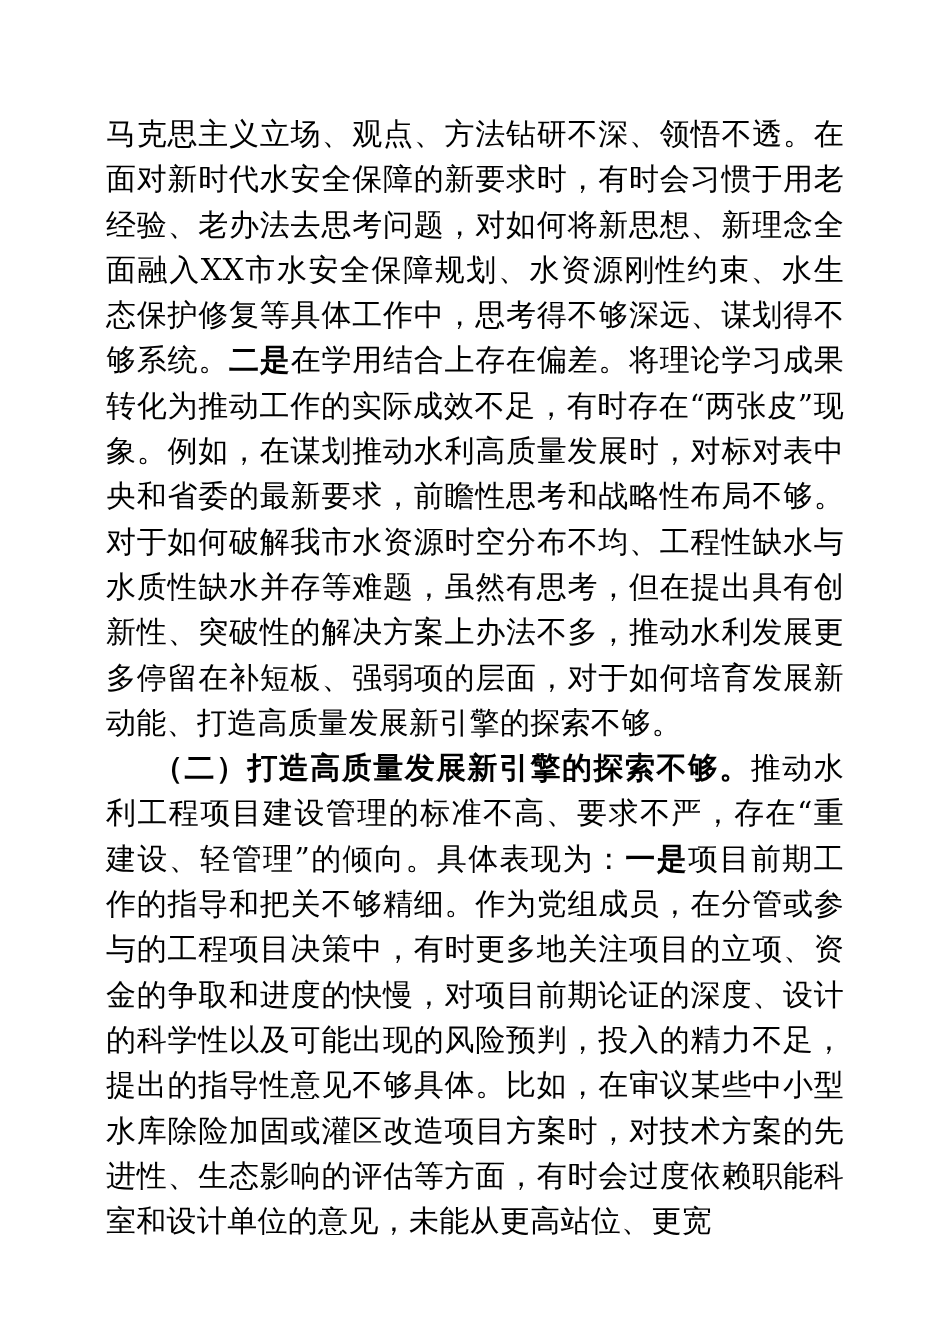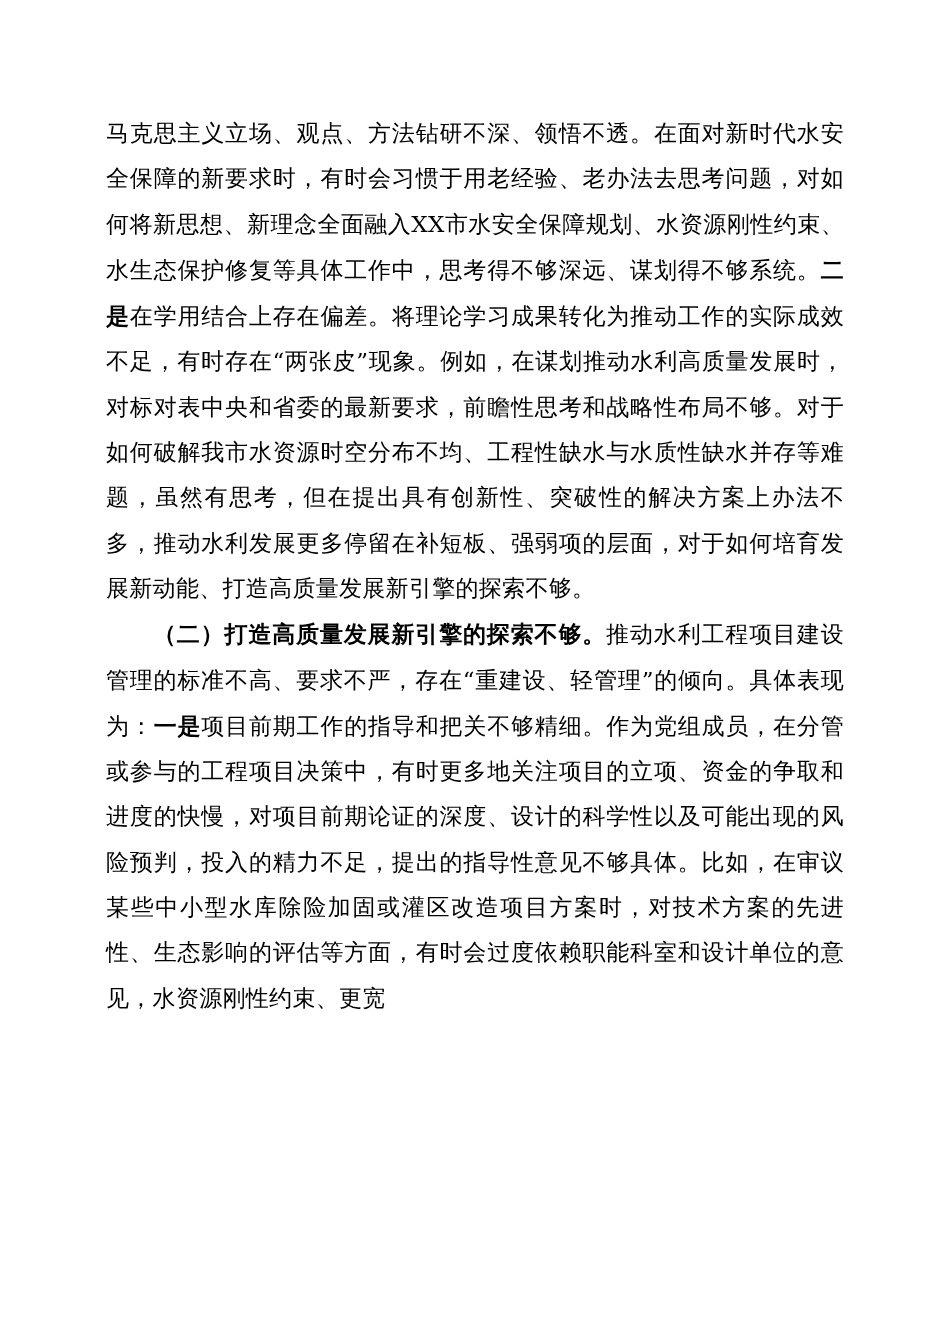--- a/index.html
+++ b/index.html
@@ -13,21 +13,21 @@
       position: relative;
       overflow: hidden;
     }
     .page {
       position: absolute;
       left: 106px;
       top: 111px;
       width: 738px;
       color: #000000;
       font-family: "DejaVu Serif", "Liberation Serif", serif;
-      font-size: 23px;
+      font-size: 30px;
       line-height: 45.3px;
       letter-spacing: 0.3px;
     }
     .para {
       margin: 0;
       text-align: justify;
       text-align-last: left;
     }
     .para.indent {
       text-indent: 47px;
@@ -37,15 +37,15 @@
     }
   </style>
 </head>
 <body>
 
 <div class="page">
   <p class="para">
     <span>马克思主义立场、观点、方法钻研不深、领悟不透。在面对新时代水安全保障的新要求时，有时会习惯于用老经验、老办法去思考问题，对如何将新思想、新理念全面融入XX市水安全保障规划、水资源刚性约束、水生态保护修复等具体工作中，思考得不够深远、谋划得不够系统。</span><span class="bold">二是</span><span>在学用结合上存在偏差。将理论学习成果转化为推动工作的实际成效不足，有时存在“两张皮”现象。例如，在谋划推动水利高质量发展时，对标对表中央和省委的最新要求，前瞻性思考和战略性布局不够。对于如何破解我市水资源时空分布不均、工程性缺水与水质性缺水并存等难题，虽然有思考，但在提出具有创新性、突破性的解决方案上办法不多，推动水利发展更多停留在补短板、强弱项的层面，对于如何培育发展新动能、打造高质量发展新引擎的探索不够。</span>
   </p>
   <p class="para indent">
-    <span class="bold">（二）打造高质量发展新引擎的探索不够。</span><span>推动水利工程项目建设管理的标准不高、要求不严，存在“重建设、轻管理”的倾向。具体表现为：</span><span class="bold">一是</span><span>项目前期工作的指导和把关不够精细。作为党组成员，在分管或参与的工程项目决策中，有时更多地关注项目的立项、资金的争取和进度的快慢，对项目前期论证的深度、设计的科学性以及可能出现的风险预判，投入的精力不足，提出的指导性意见不够具体。比如，在审议某些中小型水库除险加固或灌区改造项目方案时，对技术方案的先进性、生态影响的评估等方面，有时会过度依赖职能科室和设计单位的意见，水资源刚性约束、更宽</span>
+    <span class="bold">（二）打造高质量发展新引擎的探索不够。</span><span>推动水利工程项目建设管理的标准不高、要求不严，存在“重建设、轻管理”的倾向。具体表现为：</span><span class="bold">一是</span><span>项目前期工作的指导和把关不够精细。作为党组成员，在分管或参与的工程项目决策中，有时更多地关注项目的立项、资金的争取和进度的快慢，对项目前期论证的深度、设计的科学性以及可能出现的风险预判，投入的精力不足，提出的指导性意见不够具体。比如，在审议某些中小型水库除险加固或灌区改造项目方案时，对技术方案的先进性、生态影响的评估等方面，有时会过度依赖职能科室和设计单位的意见，未能从更高站位、更宽</span>
   </p>
 </div>
 
 </body></html>

